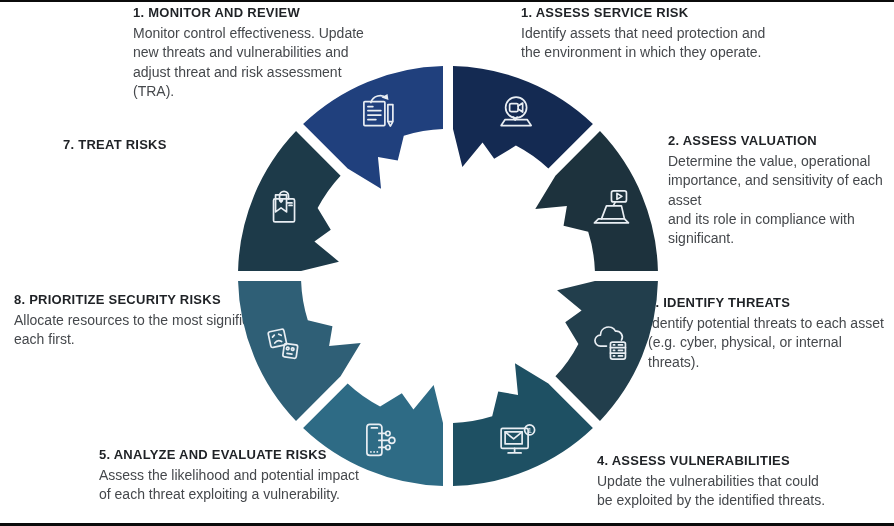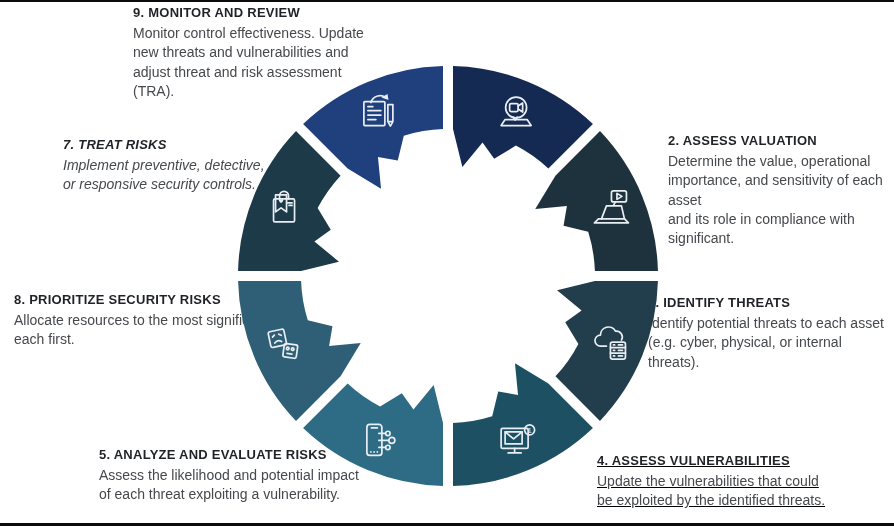--- a/index.html
+++ b/index.html
@@ -21,34 +21,39 @@
   }
   .step p{
     margin:0;
     font-size:14px;color:#45484c;line-height:1.38;
     white-space:pre-line;
   }
   
   .step-1{left:521px;top:6px;width:250px;}
   .step-2{left:648px;top:134px;width:246px;margin-left:20px;}
   .step-3{left:648px;top:296px;width:246px;}
-  .step-4{left:597px;top:454px;width:260px;text-decoration:underline;}
+  .step-4{left:597px;top:454px;width:260px;}
   .step-5{left:99px;top:448px;width:265px;}
   .step-6{left:14px;top:293px;width:262px;}
-  .step-7{left:63px;top:138px;width:230px;font-style:italic;}
+  .step-7{left:63px;top:138px;width:230px;}
   .step-8{left:133px;top:6px;width:250px;}
   #wheel{position:absolute;left:233px;top:61px;width:430px;height:430px;}
 </style>
 </head>
 <body>
 
 <div class="canvas">
   <div class="edge top"></div>
   <div class="edge bottom"></div>
 
+  <div class="step step-1">
+    <h3>1. ASSESS SERVICE RISK</h3>
+    <p>Identify assets that need protection and
+the environment in which they operate.</p>
+  </div>
   <div class="step step-2">
     <h3>2. ASSESS VALUATION</h3>
     <p>Determine the value, operational
 importance, and sensitivity of each asset
 and its role in compliance with significant.</p>
   </div>
   <div class="step step-3">
     <h3>3. IDENTIFY THREATS</h3>
     <p>Identify potential threats to each asset
 (e.g. cyber, physical, or internal threats).</p>
@@ -63,25 +68,23 @@
     <p>Assess the likelihood and potential impact
 of each threat exploiting a vulnerability.</p>
   </div>
   <div class="step step-6">
     <h3>8. PRIORITIZE SECURITY RISKS</h3>
     <p>Allocate resources to the most significant
 each first.</p>
   </div>
   <div class="step step-7">
     <h3>7. TREAT RISKS</h3>
-    <p>Implement preventive, detective,
-or responsive security controls.</p>
   </div>
   <div class="step step-8">
-    <h3>9. MONITOR AND REVIEW</h3>
+    <h3>1. MONITOR AND REVIEW</h3>
     <p>Monitor control effectiveness. Update
 new threats and vulnerabilities and
 adjust threat and risk assessment (TRA).</p>
   </div>
 
   <svg id="wheel" viewBox="0 0 430 430">
       <path d="M220.00,5.06 A210,210 0 0 1 359.91,63.01 L315.35,107.58 A147,147 0 0 0 282.88,84.61 L261.18,97.77 L249.55,81.40 L229.36,105.94 L220.00,68.09 Z" fill="#142a52"></path>
       <g transform="translate(283.12,50.55)" fill="none" stroke="#e9eef3" stroke-width="1.7" stroke-linecap="round" stroke-linejoin="round">
         <path d="M-11,8 H11 L15,14 H-15 Z"></path>
         <path d="M-3,5.5 L-1,8.5 L1,5.5"></path>

